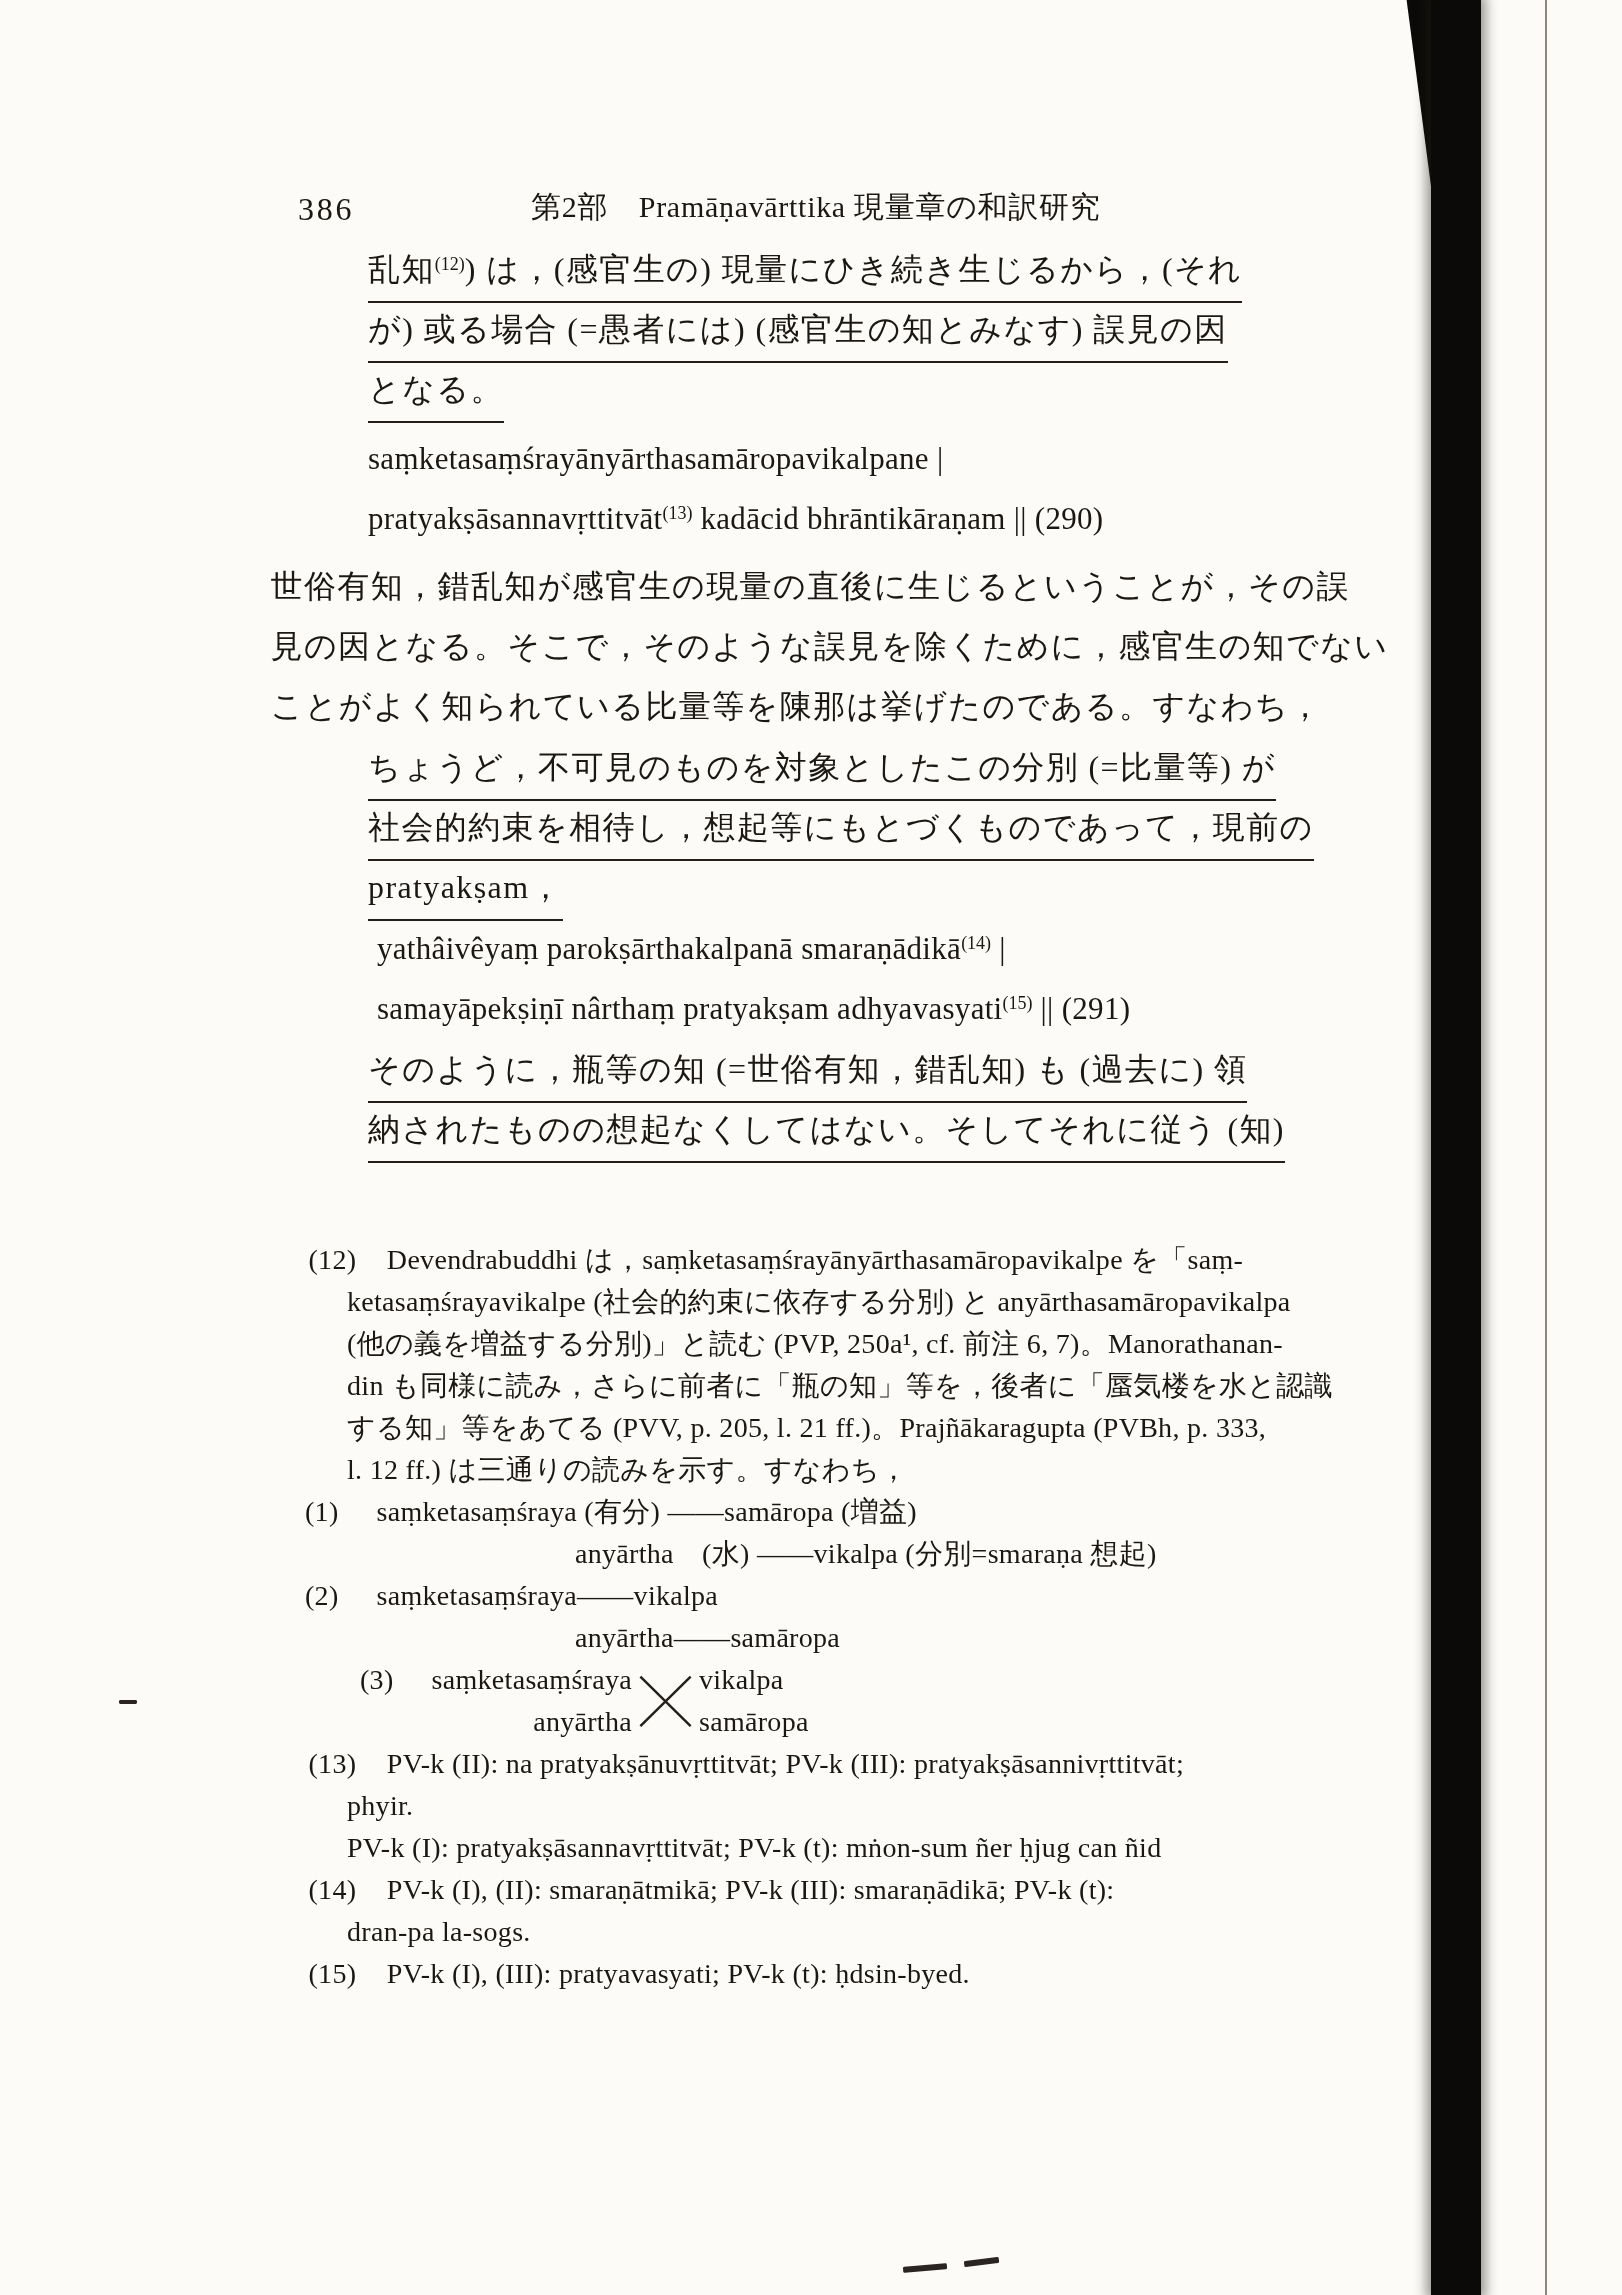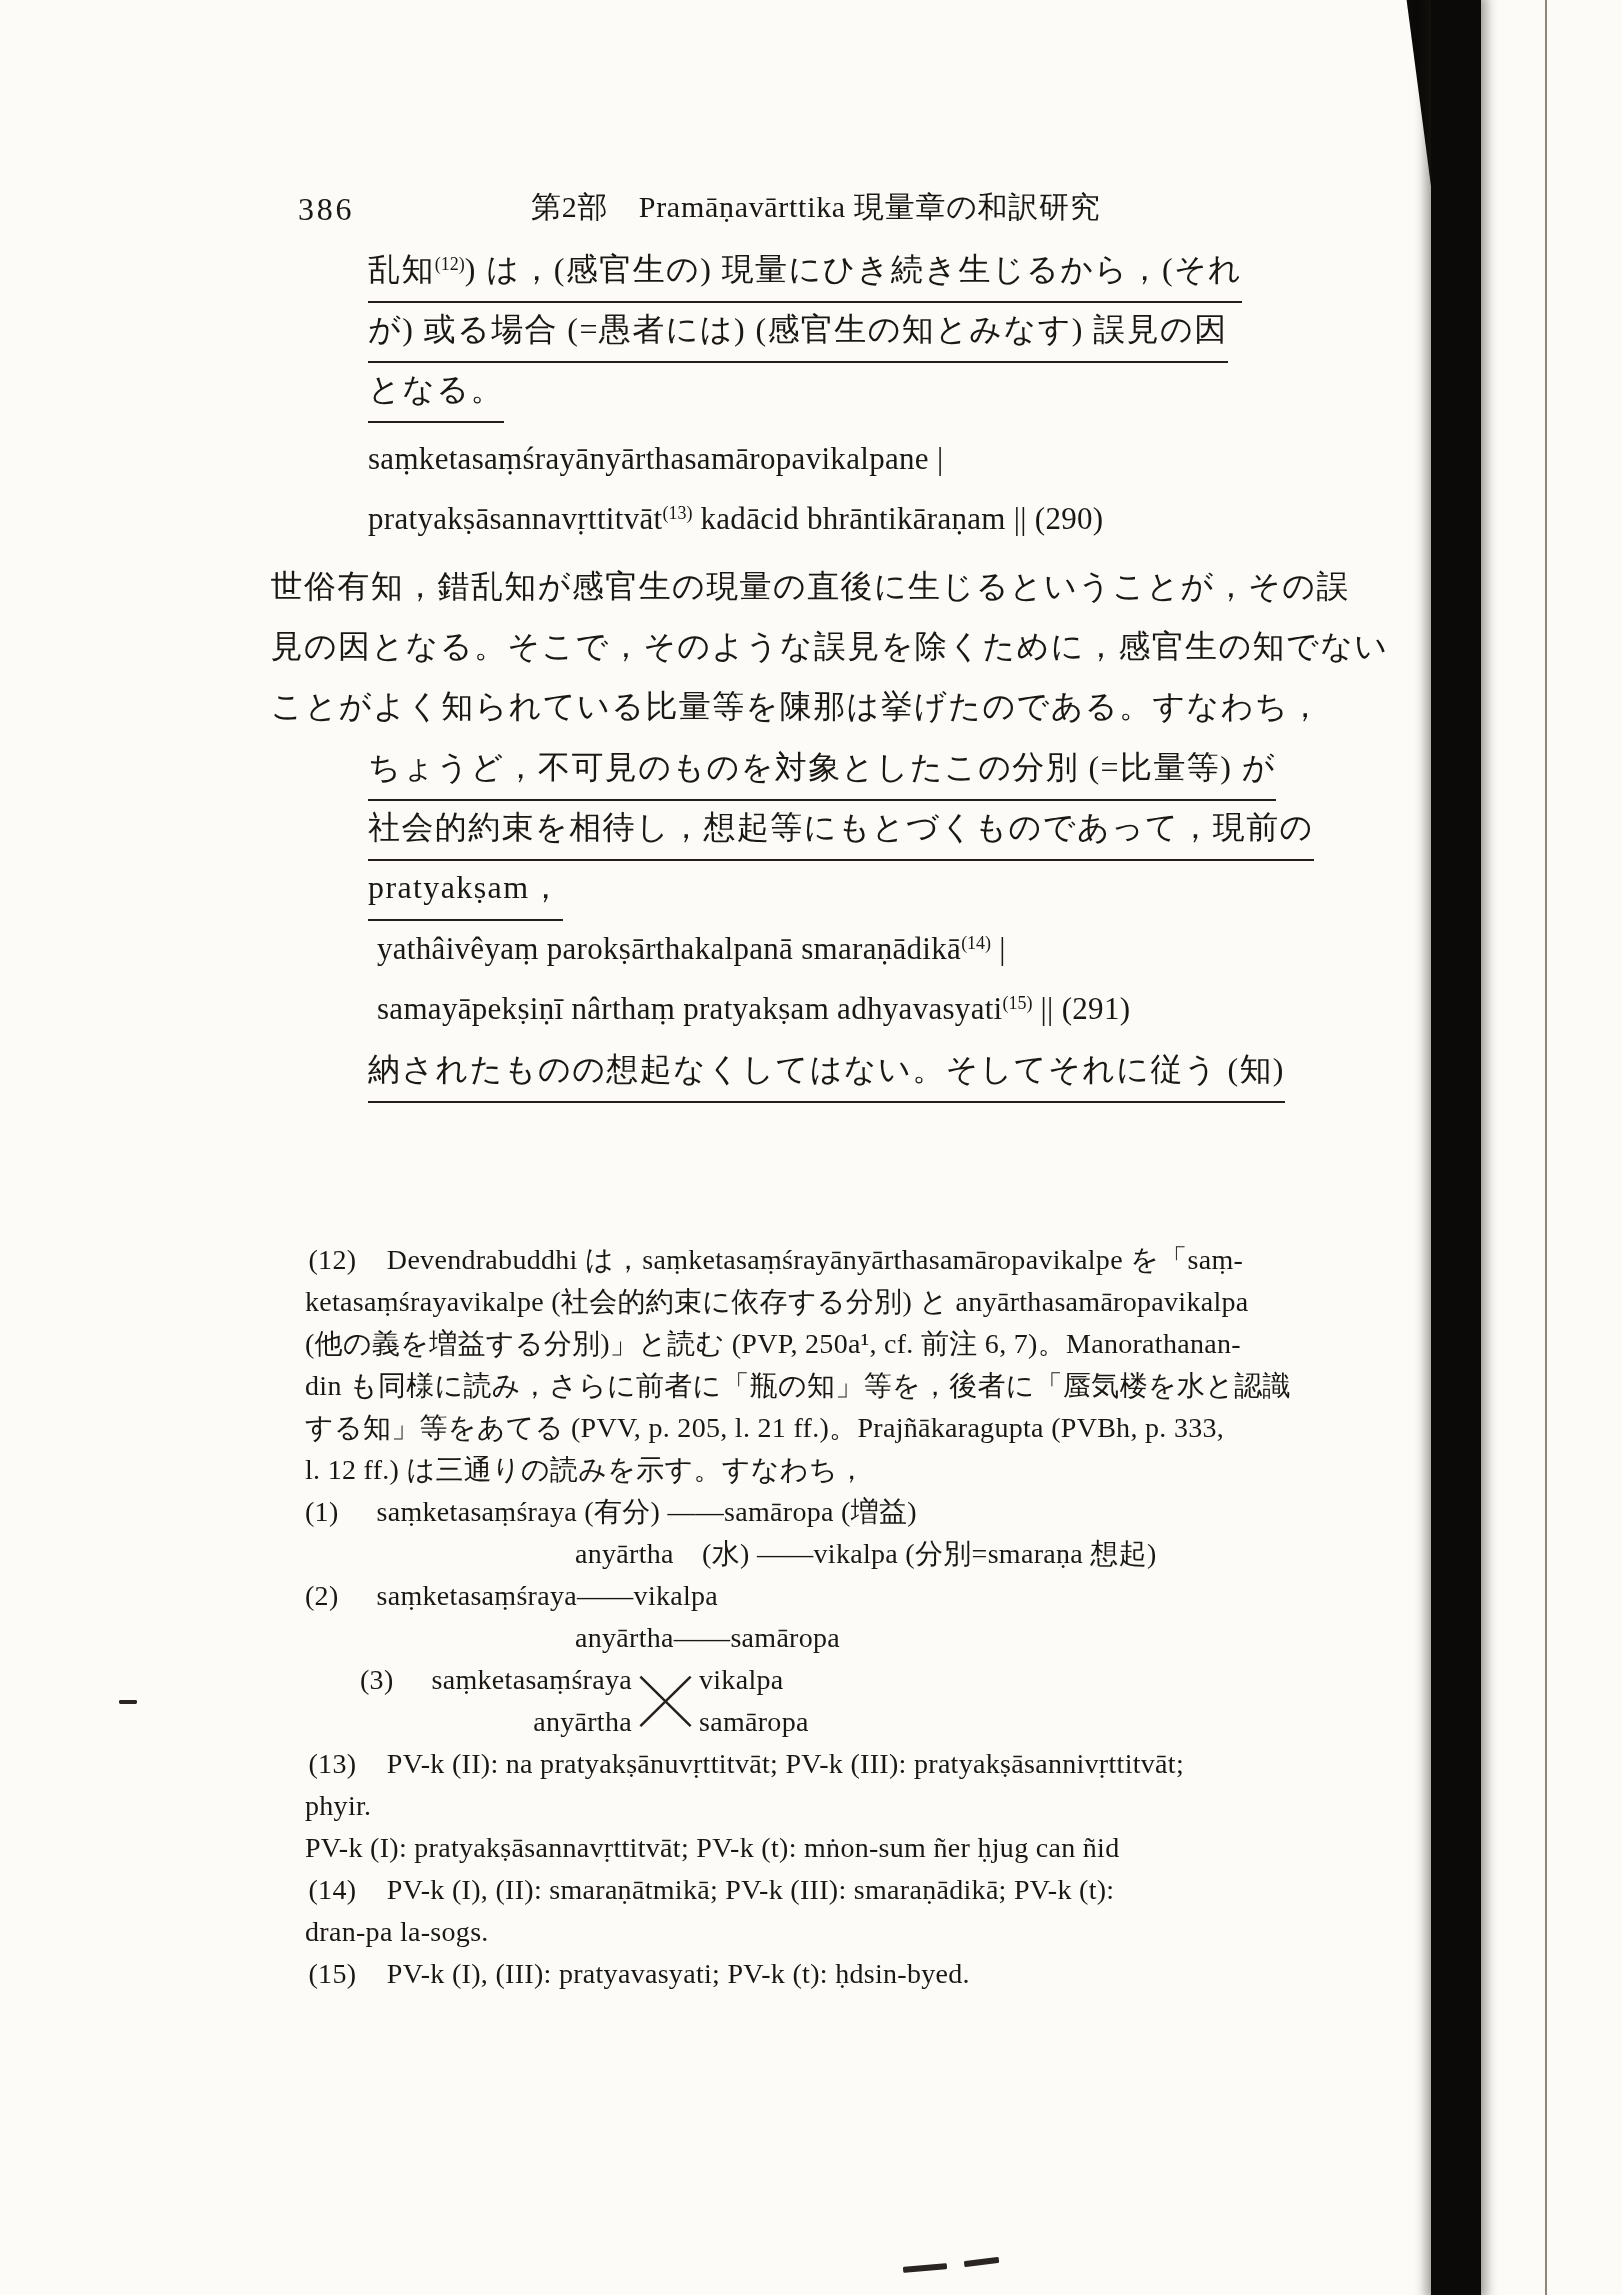--- a/index.html
+++ b/index.html
@@ -18,21 +18,21 @@
   .jp{font-size:32px;letter-spacing:1.4px}
   .skt{font-size:31px;letter-spacing:0.3px}
   .line{height:60px}
   .ul{display:inline-block;border-bottom:2.1px solid #241f1a;padding-bottom:13px;line-height:1.15}
   sup.supnum{font-size:18px;vertical-align:10.4px;letter-spacing:0}
 
   
   .footnotes{position:absolute;left:38px;top:1240px;width:1103px;font-size:28px;letter-spacing:0.3px}
   .fn-line{height:42px;line-height:40px;white-space:nowrap}
   .fn-first{margin-left:3.5px}
-  .fn-cont{}
+  .fn-cont{margin-left:42px}
   .fn-label{display:inline-block;margin-right:30.5px}
   .fn-item{}
   .fn-item .fn-label{margin-right:38px}
   .fn-sub{margin-left:270px}
 
   
   .cross-row{display:flex;align-items:flex-start;margin-left:55px;white-space:nowrap}
   .cross-row .fn-label{margin-right:38px;line-height:40px}
   .cross-grid{display:inline-grid;grid-template-columns:auto 67px auto;grid-template-rows:42px 42px}
   .cross-grid span{line-height:40px}
@@ -93,20 +93,21 @@
     <div class="block skt" style="left:110px;top:931px">
       <div class="line">
         <span>yathâivêyaṃ parokṣārthakalpanā smaraṇādikā</span><sup class="supnum">(14)</sup><span> |</span>
       </div>
       <div class="line">
         <span>samayāpekṣiṇī nârthaṃ pratyakṣam adhyavasyati</span><sup class="supnum">(15)</sup><span> || (291)</span>
       </div>
     </div>
 
     <div class="block jp" style="left:101px;top:1051px">
+      <div class="line"><span class="ul">そのように，瓶等の知 (=世俗有知，錯乱知) も (過去に) 領</span></div>
       <div class="line"><span class="ul">納されたものの想起なくしてはない。そしてそれに従う (知)</span></div>
     </div>
 
     <section class="footnotes">
 
       <div class="fn-line fn-first">
         <span class="fn-label">(12)</span><span>Devendrabuddhi は，saṃketasaṃśrayānyārthasamāropavikalpe を「saṃ-</span>
       </div>
       <div class="fn-line fn-cont">ketasaṃśrayavikalpe (社会的約束に依存する分別) と anyārthasamāropavikalpa</div>
       <div class="fn-line fn-cont">(他の義を増益する分別)」と読む (PVP, 250a¹, cf. 前注 6, 7)。Manorathanan-</div>

